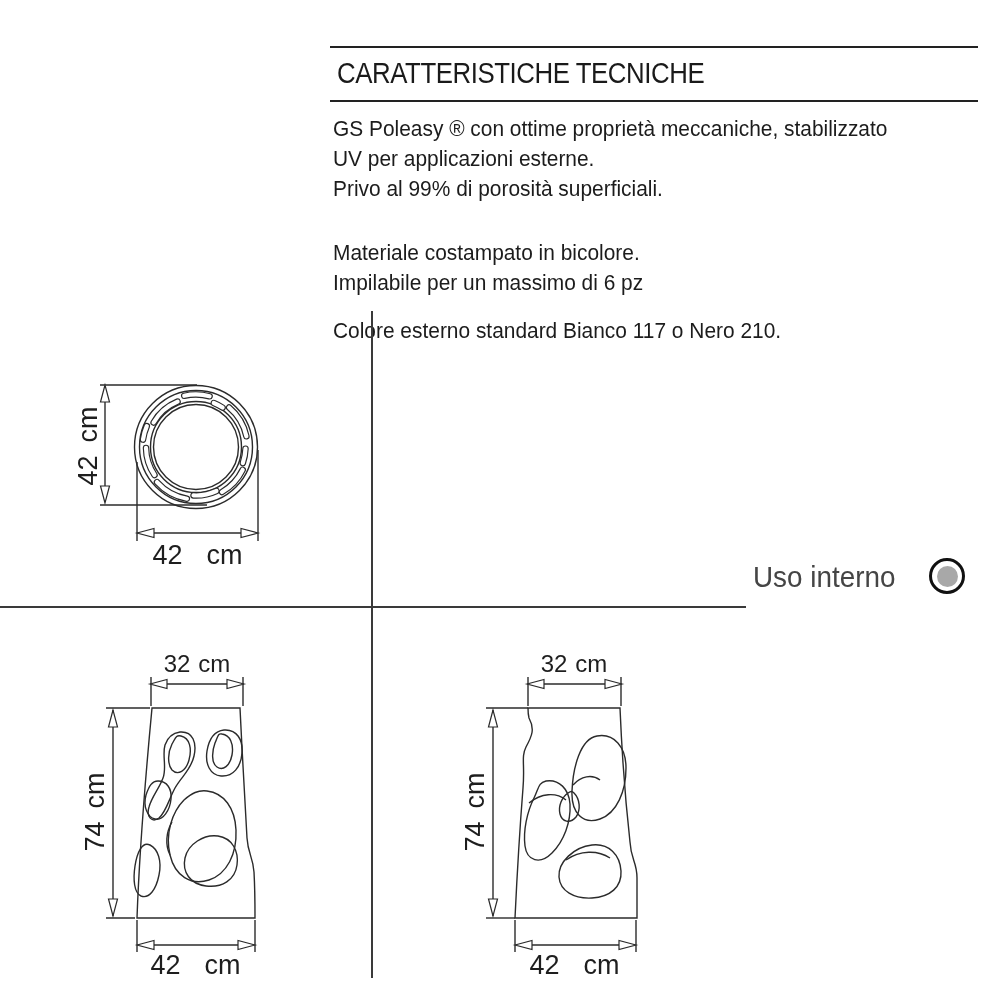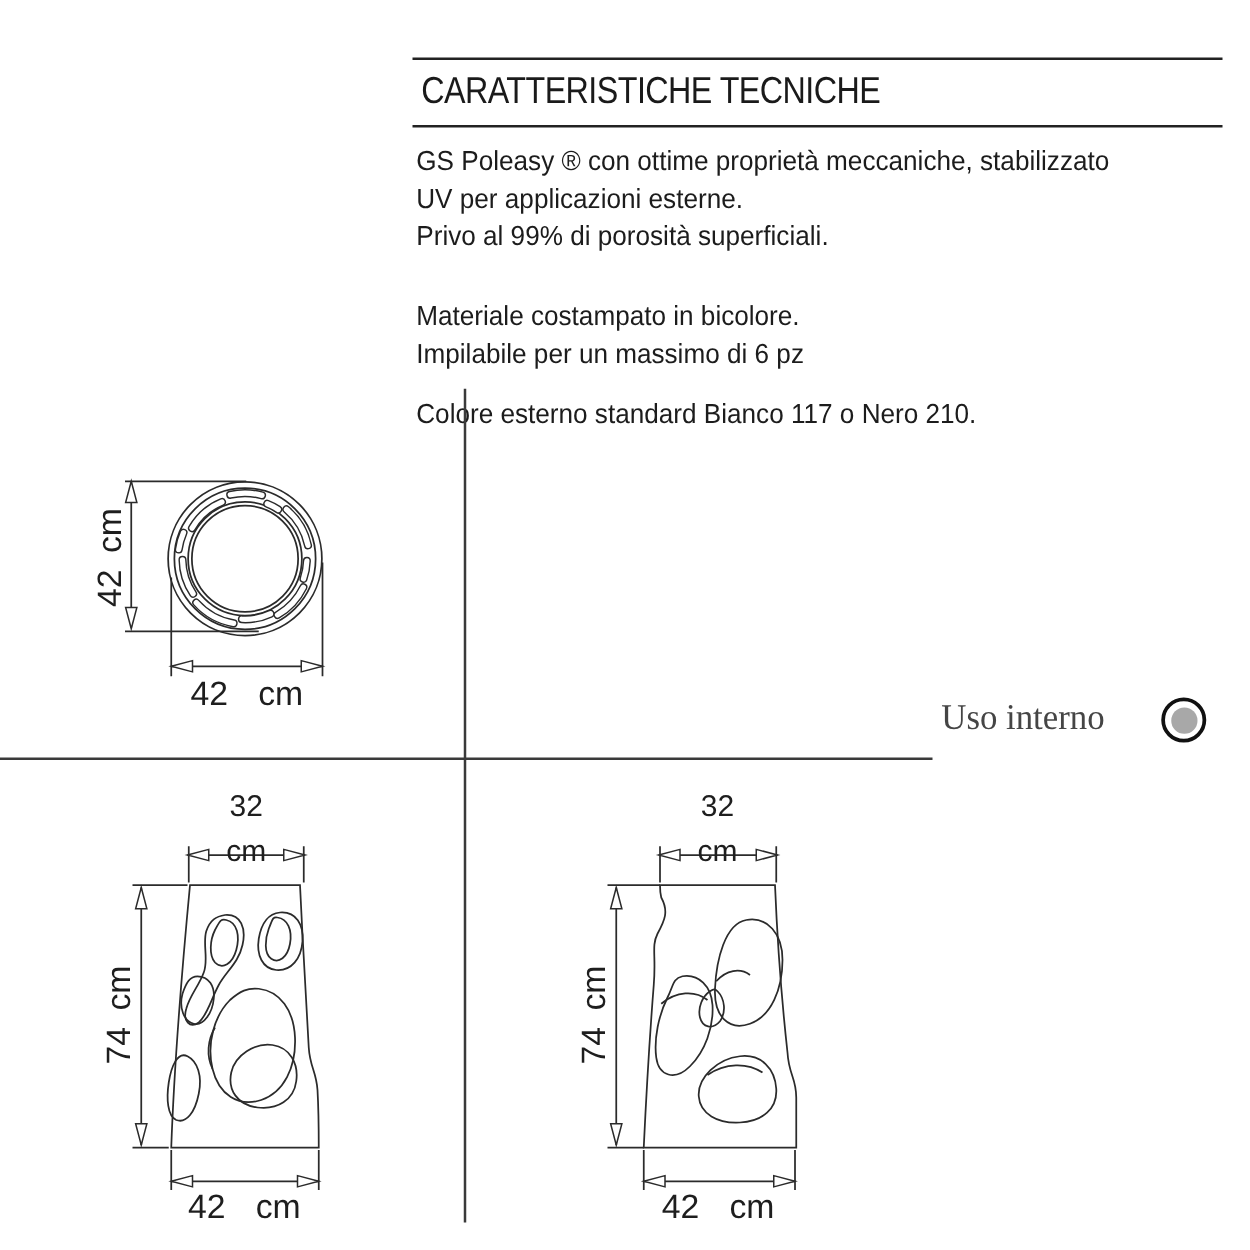--- a/index.html
+++ b/index.html
@@ -18,37 +18,37 @@
   
   .paras{position:absolute;left:333px;top:0;width:700px;transform:scaleX(.95);transform-origin:left top;}
   .para{position:absolute;left:0;font-size:22px;line-height:30px;color:#1c1c1c;white-space:nowrap;}
   .para-1{top:114px;}
   .para-2{top:238px;}
   .para-3{top:316px;}
   
   .divider-h{position:absolute;left:0;top:606px;width:746px;height:1.5px;background:#3a3a3a;}
   .divider-v{position:absolute;left:371px;top:311px;width:1.5px;height:667px;background:#3a3a3a;}
   
-  .usage-row{position:absolute;left:753px;width:212px;display:flex;align-items:flex-start;justify-content:space-between;font-family:Liberation Serif, serif;}
+  .usage-row{position:absolute;left:753px;width:212px;display:flex;align-items:flex-end;justify-content:space-between;}
   .usage-row.r1{top:558px;}
   .usage-row.r2{top:612px;}
   .usage-label{font-size:29px;color:#454545;white-space:nowrap;transform:scaleX(.96);transform-origin:left center;}
   .usage-icon{width:30px;height:30px;border:3.5px solid #111;border-radius:50%;
     display:flex;align-items:center;justify-content:center;background:#fff;flex:0 0 auto;}
   .usage-icon-inner{width:21px;height:21px;border-radius:50%;background:#a8a8a8;}
   
   svg{position:absolute;overflow:visible;}
   .svg-topview{left:40px;top:368px;}
   .svg-front{left:75px;top:640px;}
   .svg-side{left:455px;top:640px;}
   .dim-label{position:absolute;display:flex;align-items:center;justify-content:center;
     font-size:27px;color:#1e1e1e;white-space:nowrap;}
   .gap-wide{gap:24px;}
   .gap-mid{gap:13px;}
-  .gap-sm{gap:8px;flex-direction:column;}
+  .gap-sm{gap:8px;}
   .dim-label-v{transform:rotate(-90deg);}
   .lbl-small{font-size:24px;}
 </style>
 </head>
 <body>
 
 <div class="sheet">
 
   <div class="rule rule-top"></div>
   <div class="tech-title">CARATTERISTICHE TECNICHE</div>

